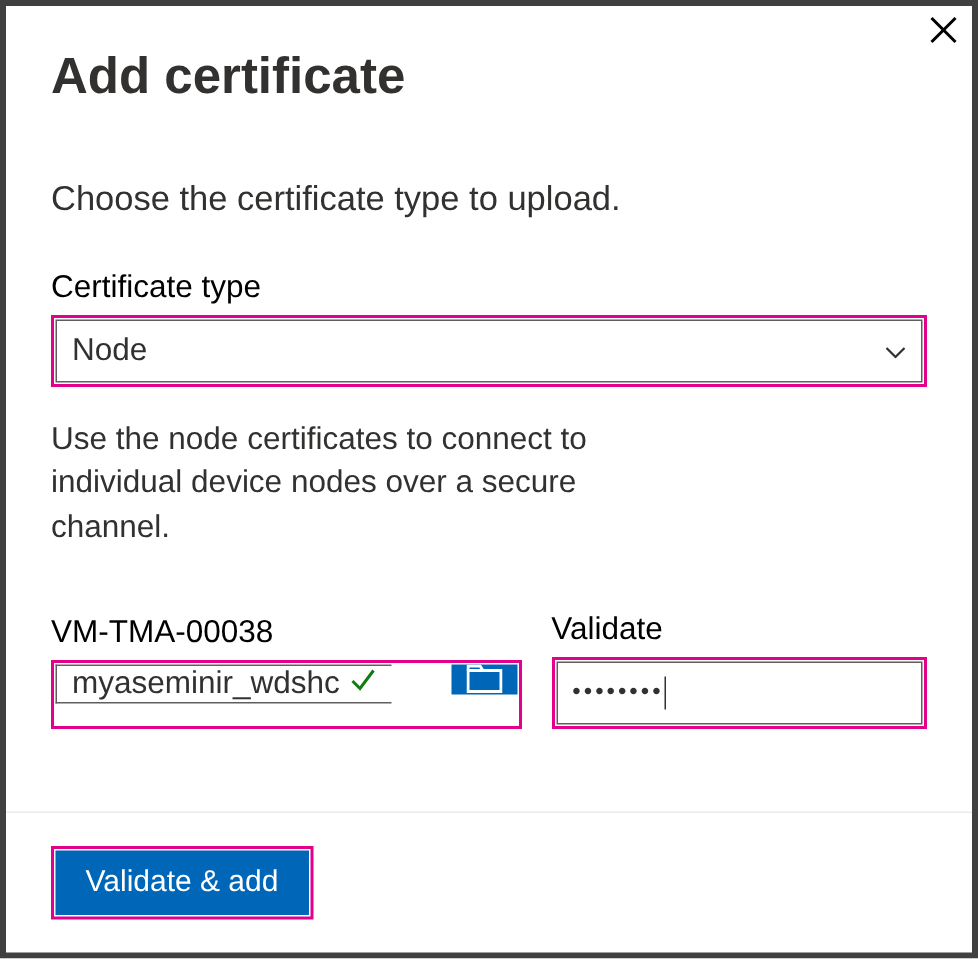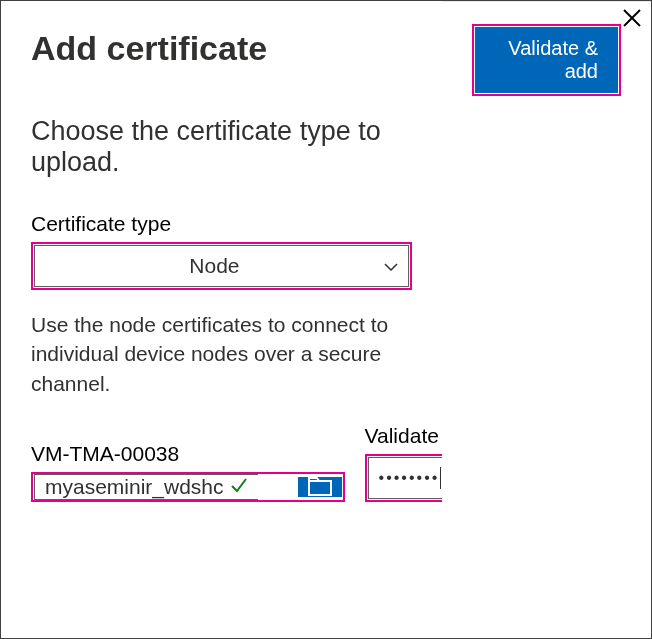--- a/index.html
+++ b/index.html
@@ -8,26 +8,26 @@
     width: 652px;
     height: 639px;
     font-family: "Segoe UI", Arial, sans-serif;
     color: #323130;
     background: #ffffff;
     box-sizing: border-box;
   }
   *, *::before, *::after { box-sizing: inherit; }
 
   .panel {
-    border: 1px solid #404040;
+    border: 4px solid #404040;
     width: 652px;
     height: 639px;
     position: relative;
     display: flex;
-    flex-direction: row;
+    flex-direction: column;
   }
 
   .close-btn {
     position: absolute;
     top: 6px;
     right: 10px;
     font-size: 24px;
     line-height: 24px;
     cursor: pointer;
     user-select: none;
@@ -42,39 +42,38 @@
   }
 
   h1.title {
     margin: 0 0 48px 0;
     font-size: 34px;
     font-weight: 600;
     color: #323130;
   }
 
   .intro {
-    font-size: 27px;
+    font-size: 23px;
     margin: 0 0 34px 0;
     color: #323130;
   }
 
   .field-label {
     font-size: 21px;
     margin: 0 0 6px 0;
     color: #000000;
   }
 
   .hl {
     border: 2px solid #e3008c; 
     padding: 1px;
   }
 
   .select-wrap {
     margin-bottom: 20px;
-    text-align: center;
   }
 
   .select-box {
     display: flex;
     align-items: center;
     border: 1px solid #605e5c;
     height: 42px;
     padding: 0 10px;
     position: relative;
     background: #fff;
@@ -86,37 +85,37 @@
     color: #323130;
   }
   .chevron {
     font-size: 14px;
     color: #323130;
   }
 
   .help-text {
     font-size: 21px;
     line-height: 1.4;
-    margin: 0 0 26px 0;
+    margin: 0 0 42px 0;
     color: #323130;
     max-width: 420px;
   }
 
   .two-col {
     display: flex;
     gap: 20px;
     align-items: flex-end;
   }
 
   .col { flex: 1 1 0; }
 
   .file-row {
     display: flex;
-    align-items: center;
-    height: 24px;
+    align-items: flex-start;
+    height: 40px;
     gap: 40px;
   }
 
   .file-input {
     flex: 1 1 auto;
     border: 1px solid #605e5c;
     border-right: none;
     display: flex;
     align-items: center;
     padding: 0 10px;

